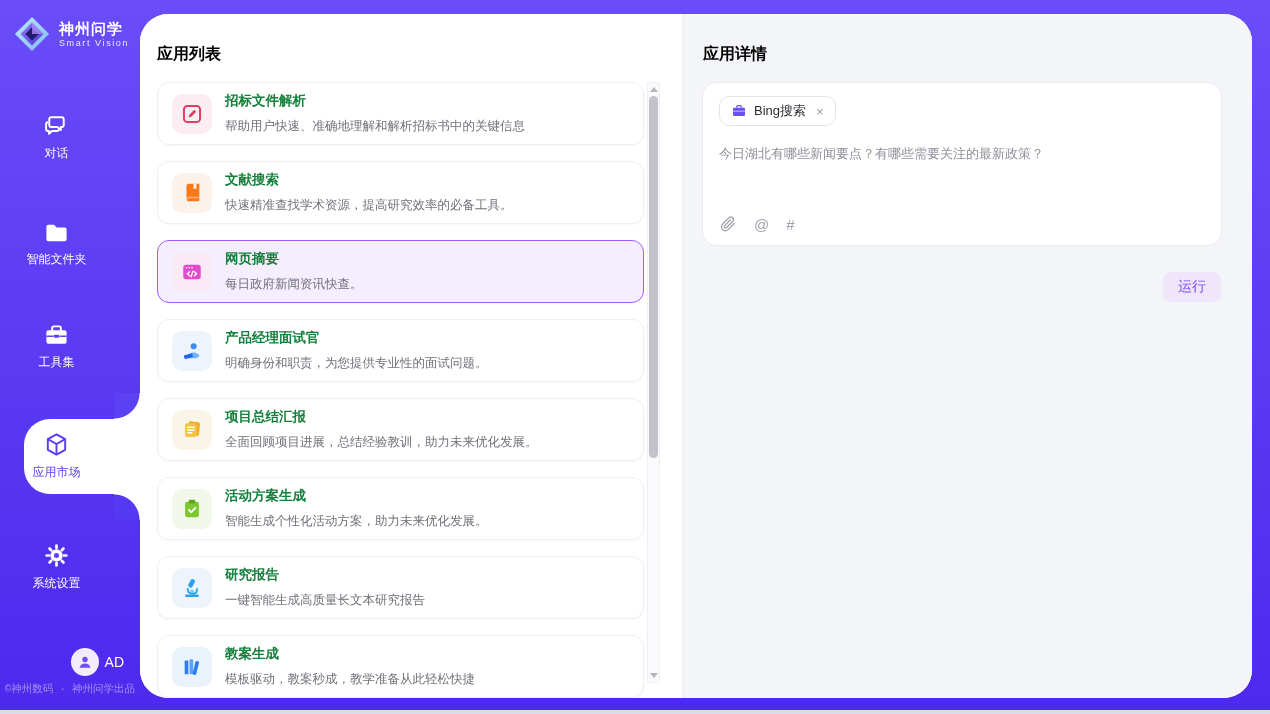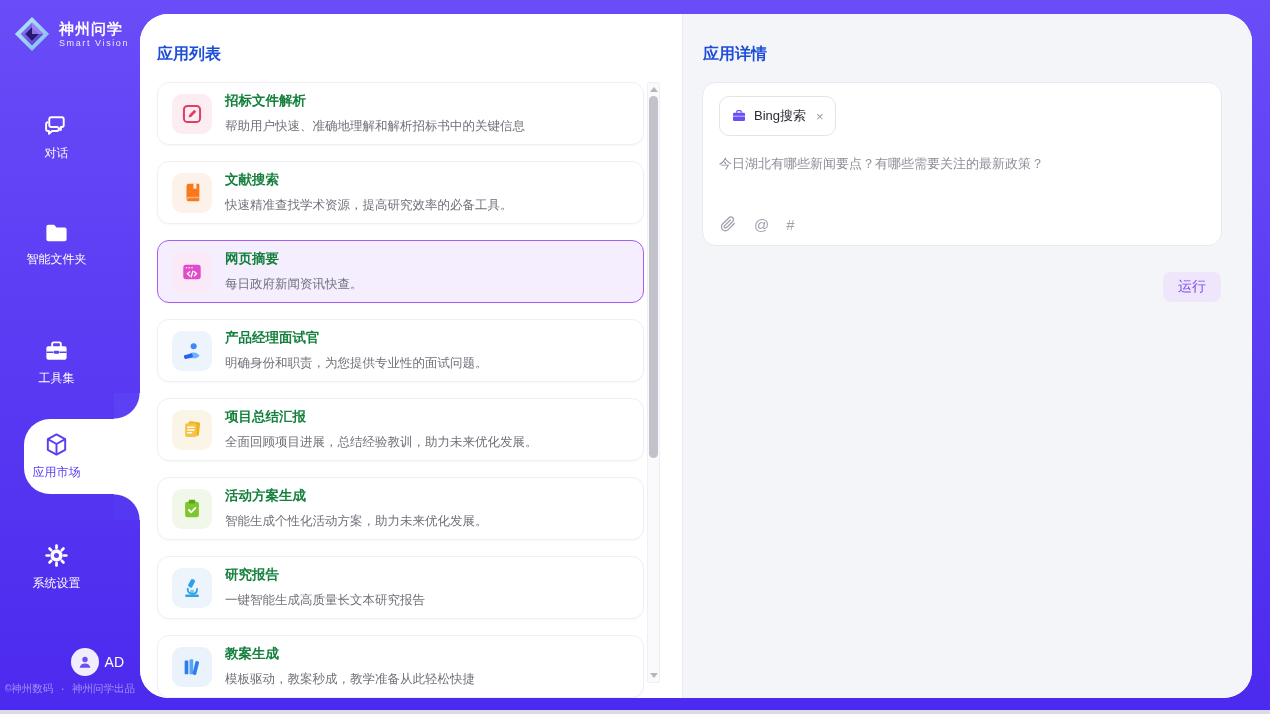--- a/index.html
+++ b/index.html
@@ -33,21 +33,21 @@
   .sidebar-footer { position:absolute; top:682px; left:0; width:140px; text-align:center;
     font-size:10.5px; color:rgba(255,255,255,.45); white-space:nowrap;font-family:Liberation Mono, monospace; }
 
   
   .content { position:absolute; left:140px; top:14px; width:1112px; height:684px;
     background:#fff; border-radius:28px; overflow:hidden; display:flex; }
 
   .list-panel { width:543px; flex:none; position:relative; background:#fff;
     border-right:1px solid #ECECF2; }
   .panel-title { margin:0; position:absolute; top:30px; left:17px; font-size:16px;
-    font-weight:700; color:#1d4ed8; }
+    font-weight:700; color:#000000; }
   .cards { position:absolute; top:68px; left:17px; width:487px; }
   .card { display:flex; align-items:center; gap:13px; height:63px; padding:0 14px;
     border:1px solid #EFEFF4; border-radius:12px; margin-bottom:16px; background:#fff;
     box-shadow:0 1px 2px rgba(30,30,60,.03); cursor:pointer; overflow:hidden; }
   .card.selected { background:#F5EEFE; border:1.5px solid #A35EF8; }
   .tile { width:40px; height:40px; border-radius:10px; flex:none;
     display:flex; align-items:center; justify-content:center; }
   .card-text { min-width:0; }
   .card-name { font-size:13.5px; font-weight:700; color:#15803d; margin-bottom:5px; white-space:nowrap; }
   .card-desc { font-size:12.5px; color:#70707A; white-space:nowrap;margin-top:8px; }
@@ -58,21 +58,21 @@
     border-left:4px solid transparent; border-right:4px solid transparent; border-bottom:5px solid #B5B5BE; }
   .scroll-down { position:absolute; bottom:4px; left:50%; transform:translateX(-50%); width:0; height:0;
     border-left:4px solid transparent; border-right:4px solid transparent; border-top:5px solid #B5B5BE; }
   .scroll-thumb { position:absolute; top:13px; left:1px; right:1px; height:362px;
     background:#C2C2CA; border-radius:5px; }
 
   .detail-panel { flex:1; position:relative; background:#F4F5F9; }
   .detail-panel .panel-title { left:20px; }
   .prompt-card { position:absolute; top:68px; left:19px; right:30px; height:164px;
     background:#fff; border:1px solid #E9E9F0; border-radius:14px; padding:13px 16px; }
-  .chip { display:inline-flex; align-items:center; gap:7px; height:40px; padding:0 11px;
+  .chip { display:inline-flex; align-items:center; gap:7px; height:30px; padding:0 11px;
     border:1px solid #E3E3EC; border-radius:10px; background:#fff; font-size:13px;
     color:#2B2B33; cursor:default; }
   .chip-x { color:#9B9BA6; font-size:13px; margin-left:3px; cursor:pointer; }
   .prompt-text { margin-top:18px; font-size:13px; color:#8E8E99; line-height:1.5; }
   .prompt-tools { position:absolute; left:16px; bottom:12px; display:flex; align-items:center;
     gap:17px; color:#A2A2AD; }
   .tool-glyph { font-size:15px; line-height:1; cursor:pointer; }
   .run-btn { position:absolute; top:258px; right:31px; height:30px; padding:0 15px;
     background:#EFE6FC; color:#7C4BF0; border:none; border-radius:8px; font-size:14px;
     font-family:inherit; cursor:pointer; }
@@ -115,21 +115,21 @@
       <div class="nav-label">对话</div>
     </div>
 
     <div class="nav-item" style="top:220px">
       <svg width="27" height="25" viewBox="0 0 28 26">
         <path d="M3.5 7a2 2 0 0 1 2-2h6l2.6 2.8h8.4a2 2 0 0 1 2 2V20a2 2 0 0 1-2 2h-17a2 2 0 0 1-2-2z" fill="#fff"></path>
       </svg>
       <div class="nav-label">智能文件夹</div>
     </div>
 
-    <div class="nav-item" style="top:339px">
+    <div class="nav-item" style="top:323px">
       <svg width="27" height="25" viewBox="0 0 28 26">
         <rect x="9.5" y="3.5" width="9" height="6" rx="1.6" fill="none" stroke="#fff" stroke-width="2"></rect>
         <rect x="3.5" y="7.5" width="21" height="14" rx="2" fill="#fff"></rect>
         <path d="M3.5 13.8h7.5m6 0h7.5" stroke="#5A43F3" stroke-width="1.6"></path>
         <rect x="11.4" y="12.2" width="5.2" height="3.2" rx=".8" fill="#5A43F3"></rect>
       </svg>
       <div class="nav-label">工具集</div>
     </div>
 
     <div class="active-pill"></div>

